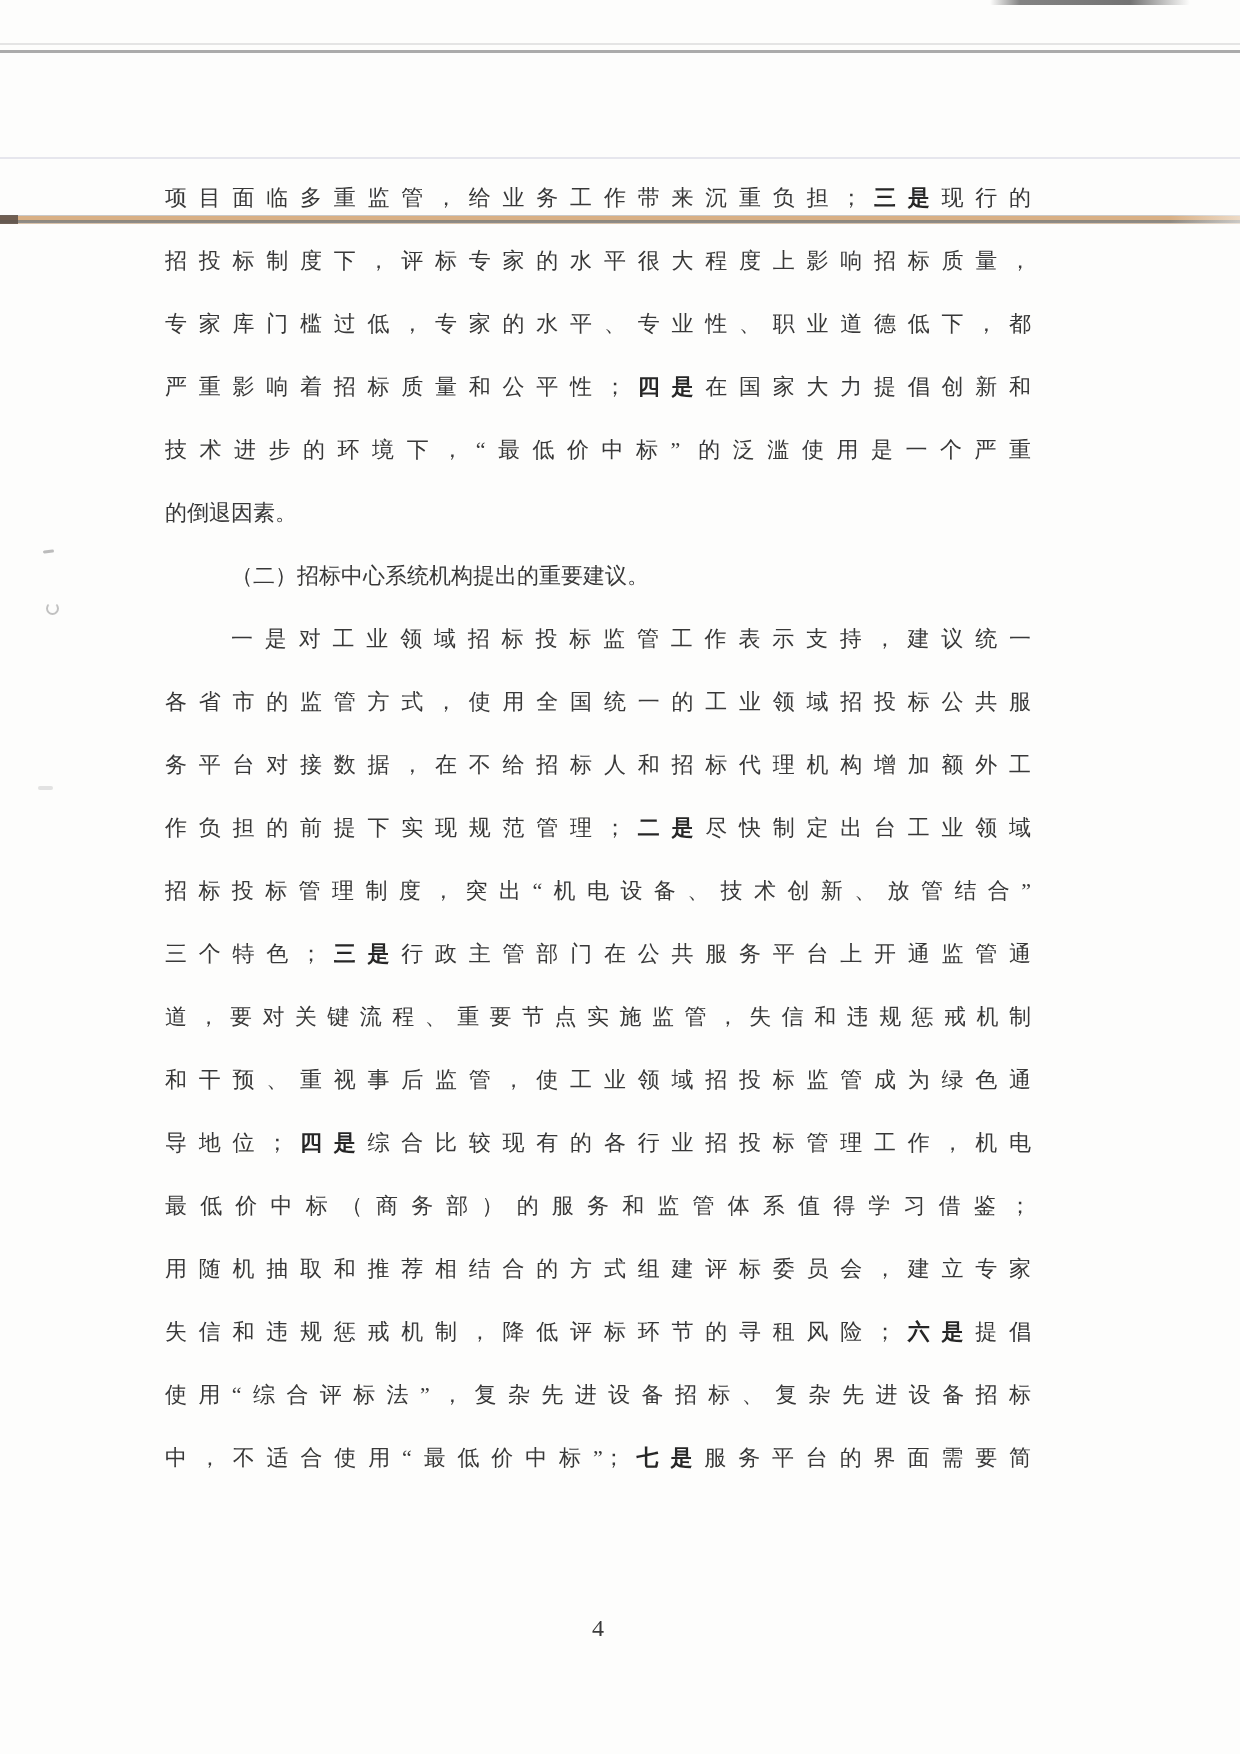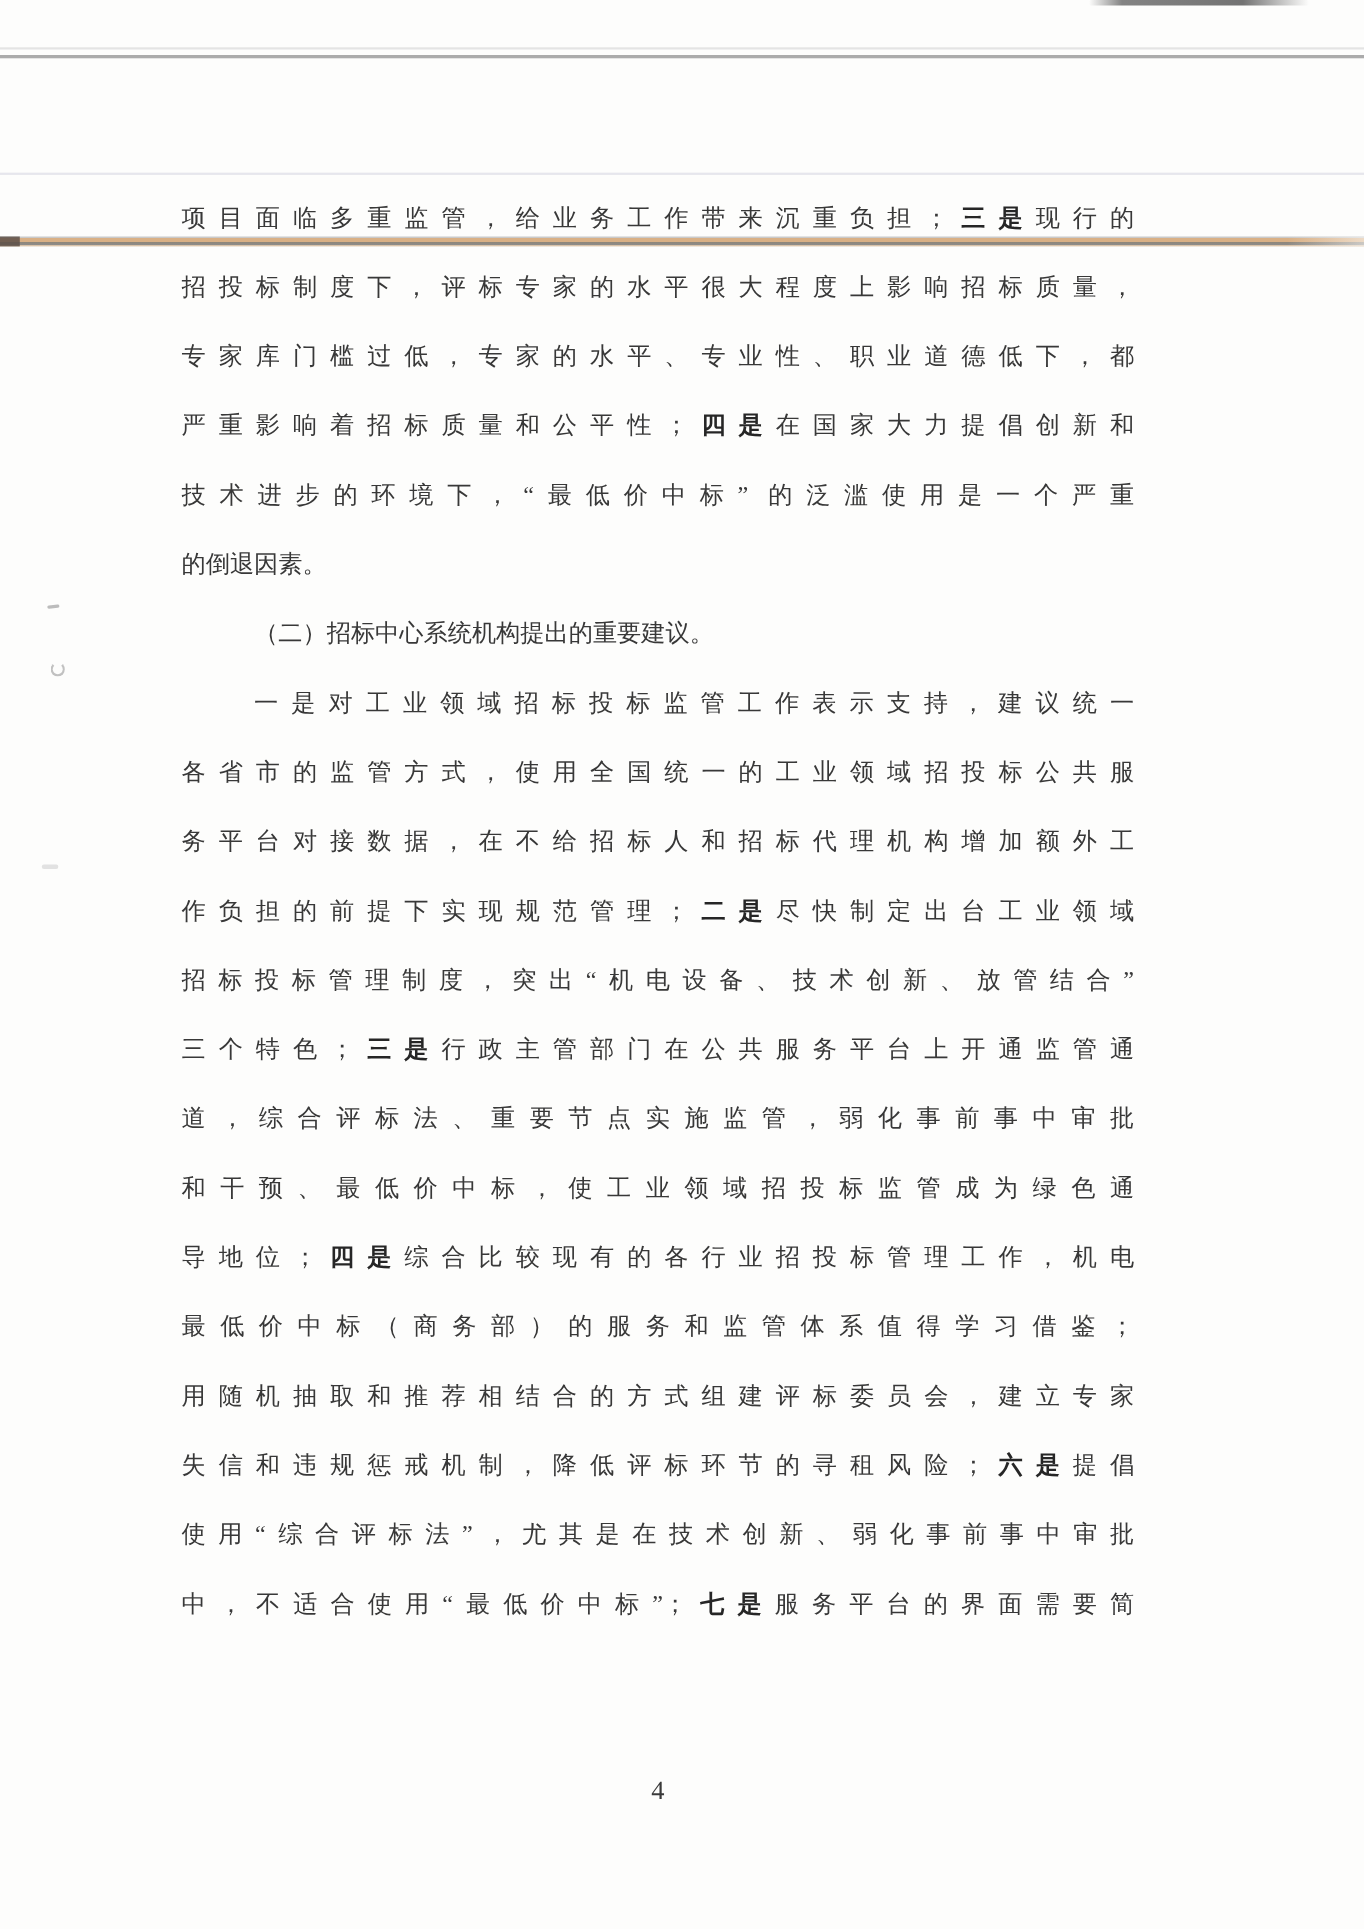--- a/index.html
+++ b/index.html
@@ -93,24 +93,24 @@
       <div class="line full"><span>严重影响着招标质量和公平性；</span><span class="bold">四是</span><span>在国家大力提倡创新和</span></div>
       <div class="line full"><span>技术进步的环境下，“最低价中标” 的泛滥使用是一个严重</span></div>
       <div class="line"><span>的倒退因素。</span></div>
       <div class="line indent"><span>（二）招标中心系统机构提出的重要建议。</span></div>
       <div class="line full indent"><span>一是对工业领域招标投标监管工作表示支持，建议统一</span></div>
       <div class="line full"><span>各省市的监管方式，使用全国统一的工业领域招投标公共服</span></div>
       <div class="line full"><span>务平台对接数据，在不给招标人和招标代理机构增加额外工</span></div>
       <div class="line full"><span>作负担的前提下实现规范管理；</span><span class="bold">二是</span><span>尽快制定出台工业领域</span></div>
       <div class="line full"><span>招标投标管理制度，突出“机电设备、技术创新、放管结合”</span></div>
       <div class="line full"><span>三个特色；</span><span class="bold">三是</span><span>行政主管部门在公共服务平台上开通监管通</span></div>
-      <div class="line full"><span>道，综合评标法、重要节点实施监管，弱化事前事中审批</span></div>
-      <div class="line full"><span>和干预、最低价中标，使工业领域招投标监管成为绿色通</span></div>
+      <div class="line full"><span>道，要对关键流程、重要节点实施监管，失信和违规惩戒机制</span></div>
+      <div class="line full"><span>和干预、重视事后监管，使工业领域招投标监管成为绿色通</span></div>
       <div class="line full"><span>导地位；</span><span class="bold">四是</span><span>综合比较现有的各行业招投标管理工作，机电</span></div>
       <div class="line full"><span>最低价中标（商务部）的服务和监管体系值得学习借鉴；</span></div>
       <div class="line full"><span>用随机抽取和推荐相结合的方式组建评标委员会，建立专家</span></div>
       <div class="line full"><span>失信和违规惩戒机制，降低评标环节的寻租风险；</span><span class="bold">六是</span><span>提倡</span></div>
-      <div class="line full"><span>使用“综合评标法”，尤其是在技术创新、弱化事前事中审批</span></div>
+      <div class="line full"><span>使用“综合评标法”，复杂先进设备招标、复杂先进设备招标</span></div>
       <div class="line full"><span>中，不适合使用“最低价中标”；</span><span class="bold">七是</span><span>服务平台的界面需要简</span></div>
     </div>
 
   <div class="page-number">4</div>
 </div>
 
 </body></html>

